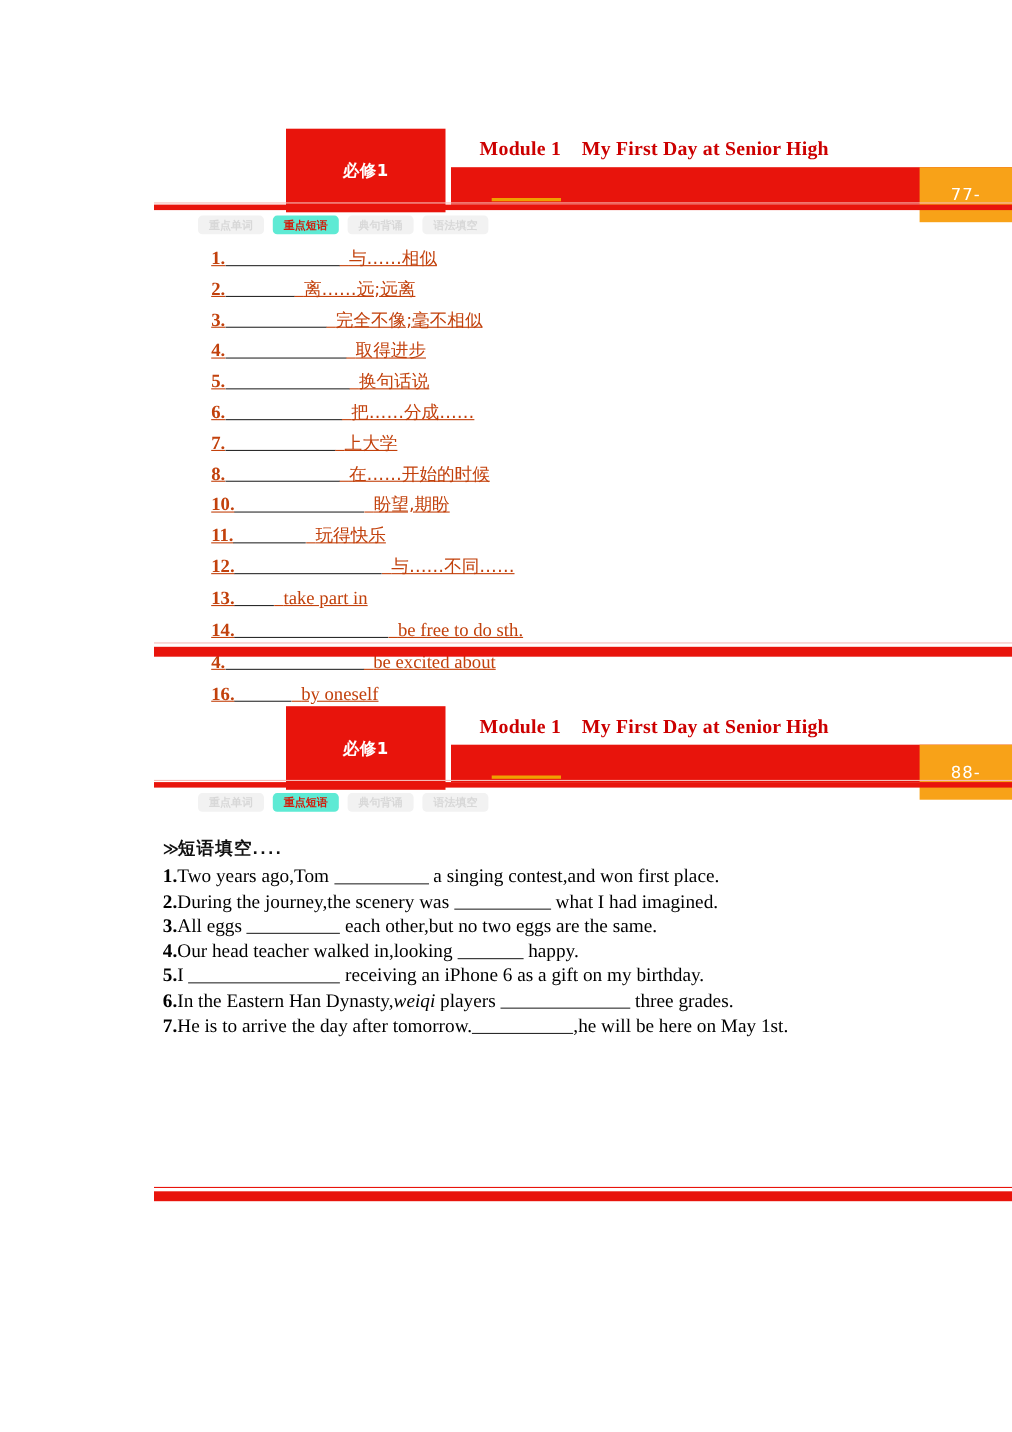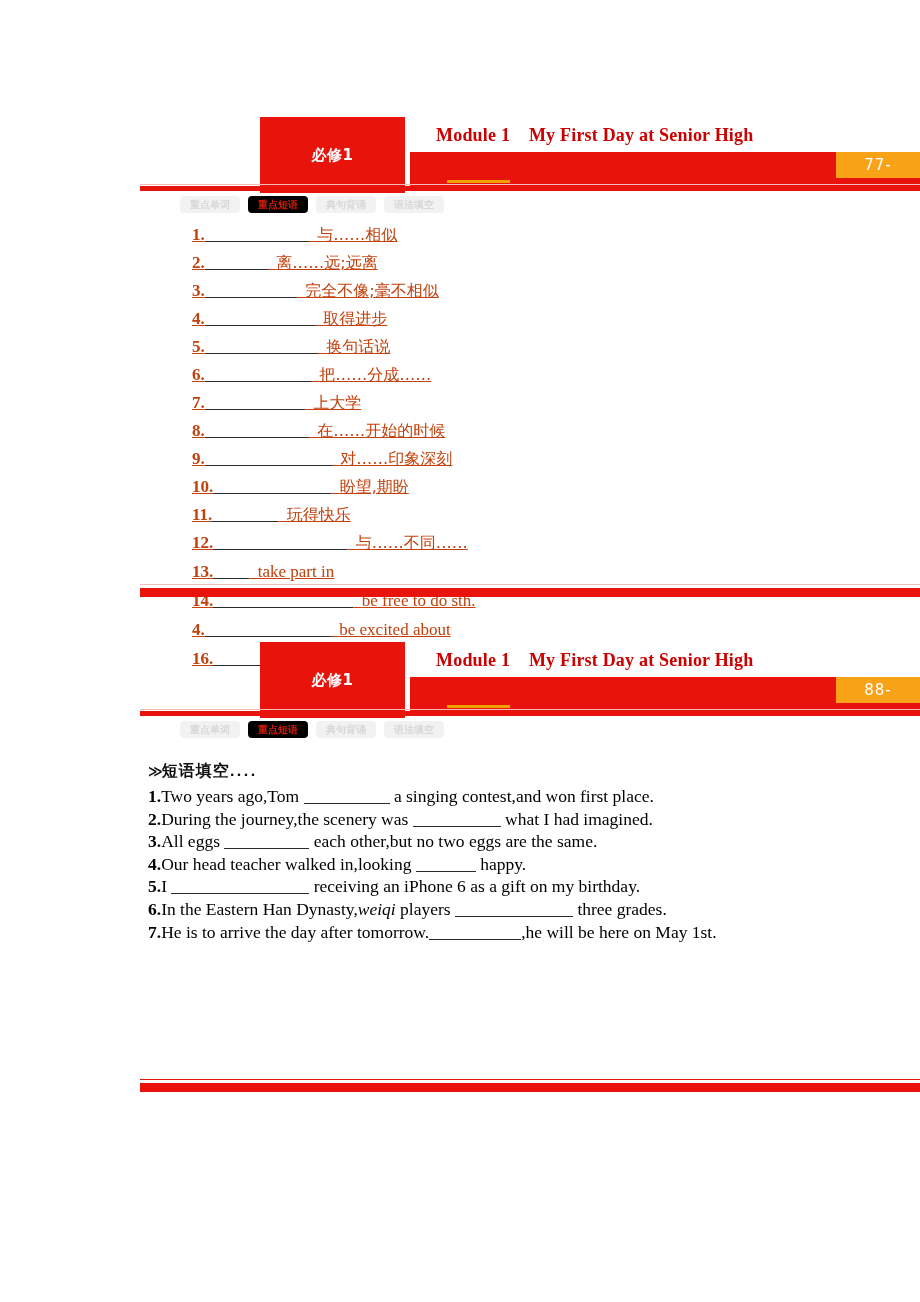--- a/index.html
+++ b/index.html
@@ -87,21 +87,21 @@
     width: 4px;
     height: 34px;
     background: #ffffff;
   }
   
   .hdr-page {
     position: absolute;
     left: 696px;
     top: 40px;
     width: 84px;
-    height: 26px;
+    height: 50px;
     background: #f8a218;
     color: #ffffff;
     font-family: "DejaVu Sans", "Liberation Sans", sans-serif;
     font-size: 15px;
     display: flex;
     align-items: center;
     justify-content: center;
     letter-spacing: 1px;
   }
   
@@ -150,21 +150,21 @@
     display: flex;
     align-items: center;
     justify-content: center;
     white-space: nowrap;
   }
   .tab.inactive {
     background: #f2f2f2;
     color: #d8d8d8;
   }
   .tab.active {
-    background: #000000;
+    background: #5eead4;
     color: #d21c0b;
   }
 
   
   .phrase-list {
     position: absolute;
     left: 52px;
     top: 109px;
     width: 700px;
   }
@@ -298,21 +298,20 @@
 
     <div class="phrase-list" id="phrase-list">
         <div class="phrase-row"><span class="pnum">1.</span><span class="blank" style="width: 104px;"></span><span>&nbsp;&nbsp;</span><span class="cn">与……相似</span></div>
         <div class="phrase-row"><span class="pnum">2.</span><span class="blank" style="width: 63px;"></span><span>&nbsp;&nbsp;</span><span class="cn">离……远;远离</span></div>
         <div class="phrase-row"><span class="pnum">3.</span><span class="blank" style="width: 92px;"></span><span>&nbsp;&nbsp;</span><span class="cn">完全不像;毫不相似</span></div>
         <div class="phrase-row"><span class="pnum">4.</span><span class="blank" style="width: 110px;"></span><span>&nbsp;&nbsp;</span><span class="cn">取得进步</span></div>
         <div class="phrase-row"><span class="pnum">5.</span><span class="blank" style="width: 113px;"></span><span>&nbsp;&nbsp;</span><span class="cn">换句话说</span></div>
         <div class="phrase-row"><span class="pnum">6.</span><span class="blank" style="width: 106px;"></span><span>&nbsp;&nbsp;</span><span class="cn">把……分成……</span></div>
         <div class="phrase-row"><span class="pnum">7.</span><span class="blank" style="width: 100px;"></span><span>&nbsp;&nbsp;</span><span class="cn">上大学</span></div>
         <div class="phrase-row"><span class="pnum">8.</span><span class="blank" style="width: 104px;"></span><span>&nbsp;&nbsp;</span><span class="cn">在……开始的时候</span></div>
-        <div class="phrase-row"><span class="pnum">9.</span><span class="blank" style="width: 127px;"></span><span>&nbsp;&nbsp;</span><span class="cn">对……印象深刻</span></div>
         <div class="phrase-row"><span class="pnum">10.</span><span class="blank" style="width: 118px;"></span><span>&nbsp;&nbsp;</span><span class="cn">盼望,期盼</span></div>
         <div class="phrase-row"><span class="pnum">11.</span><span class="blank" style="width: 66px;"></span><span>&nbsp;&nbsp;</span><span class="cn">玩得快乐</span></div>
         <div class="phrase-row"><span class="pnum">12.</span><span class="blank" style="width: 134px;"></span><span>&nbsp;&nbsp;</span><span class="cn">与……不同……</span></div>
         <div class="phrase-row loose"><span class="pnum">13.</span><span class="blank" style="width: 36px;"></span><span>&nbsp;&nbsp;</span><span class="en-tail">take part in</span></div>
         <div class="phrase-row loose"><span class="pnum">14.</span><span class="blank" style="width: 140px;"></span><span>&nbsp;&nbsp;</span><span class="en-tail">be free to do sth.</span></div>
         <div class="phrase-row loose"><span class="pnum">4.</span><span class="blank" style="width: 126px;"></span><span>&nbsp;&nbsp;</span><span class="en-tail">be excited about</span></div>
         <div class="phrase-row loose"><span class="pnum">16.</span><span class="blank" style="width: 52px;"></span><span>&nbsp;&nbsp;</span><span class="en-tail">by oneself</span></div>
       </div>
 
     <div class="sec-bottom-rule-thin" style="top:472px;"></div>

